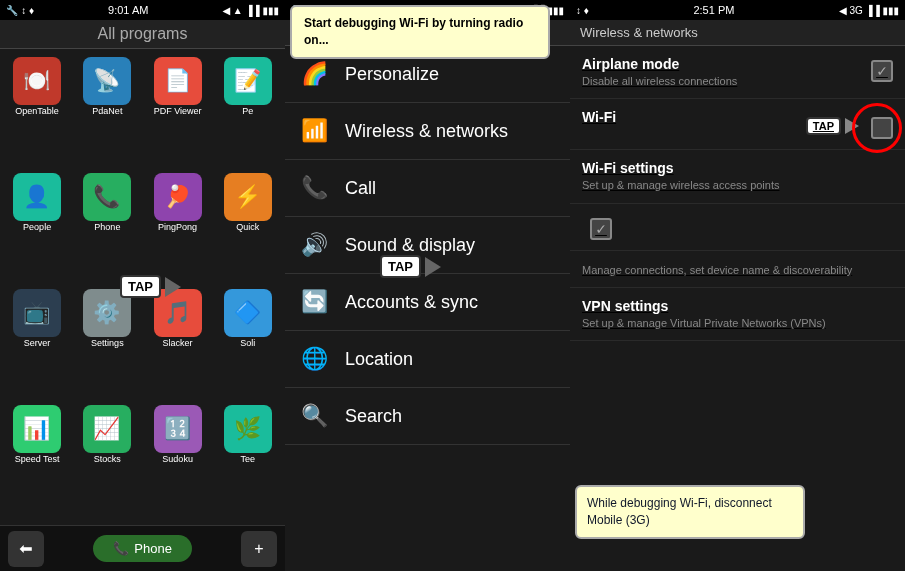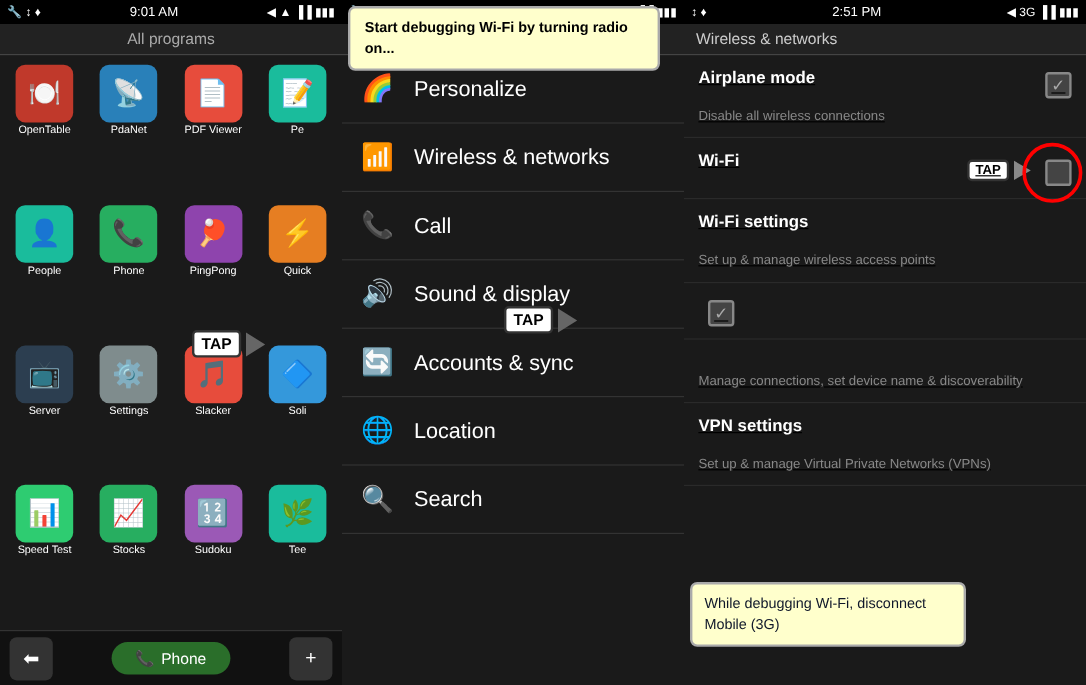--- a/index.html
+++ b/index.html
@@ -31,21 +31,21 @@
       align-items: center;
       padding: 2px 6px;
       height: 20px;
     }
     .status-icons { display: flex; align-items: center; gap: 3px; font-size: 10px; }
     .app-header {
       background: #222;
       color: #aaa;
       text-align: center;
       padding: 5px;
-      font-size: 13px;
+      font-size: 16px;
       border-bottom: 1px solid #444;
     }
     .apps-grid {
       display: grid;
       grid-template-columns: repeat(4, 1fr);
       gap: 4px;
       padding: 8px 4px;
       flex: 1;
       overflow: hidden;
     }
@@ -106,21 +106,20 @@
       z-index: 10;
     }
     .tap-label {
       background: #fff;
       border: 2px solid #333;
       border-radius: 4px;
       padding: 2px 6px;
       font-size: 13px;
       font-weight: bold;
       color: #000;
-      margin-left: 40px;
     }
     .arrow-right {
       width: 0; height: 0;
       border-top: 10px solid transparent;
       border-bottom: 10px solid transparent;
       border-left: 16px solid #666;
     }
 
     
     .callout-top {
@@ -221,21 +220,21 @@
     }
     .wireless-item-text { flex: 1; }
     .wireless-item-title {
       color: #fff;
       font-size: 14px;
       font-weight: bold;
     }
     .wireless-item-sub {
       color: #888;
       font-size: 11px;
-      margin-top: 18px;
+      margin-top: 2px;
       line-height: 1.3;
     }
     .wireless-checkbox {
       width: 22px; height: 22px;
       background: #444;
       border: 2px solid #888;
       border-radius: 3px;
       display: flex; align-items: center; justify-content: center;
       color: #aaa;
       font-size: 14px;

